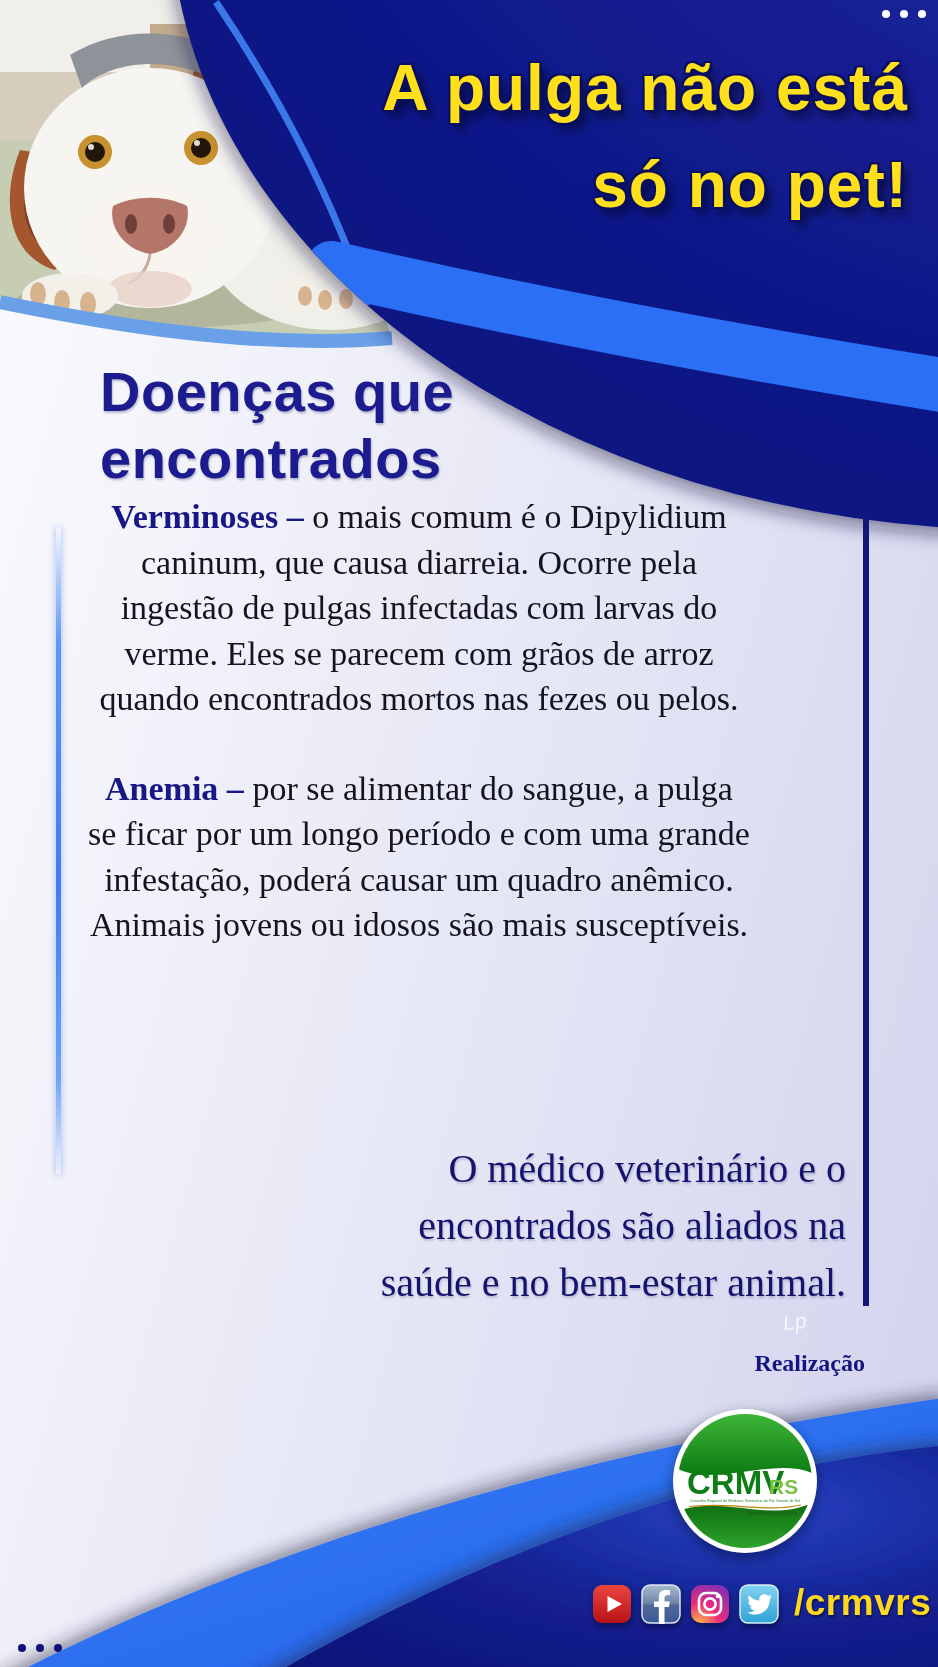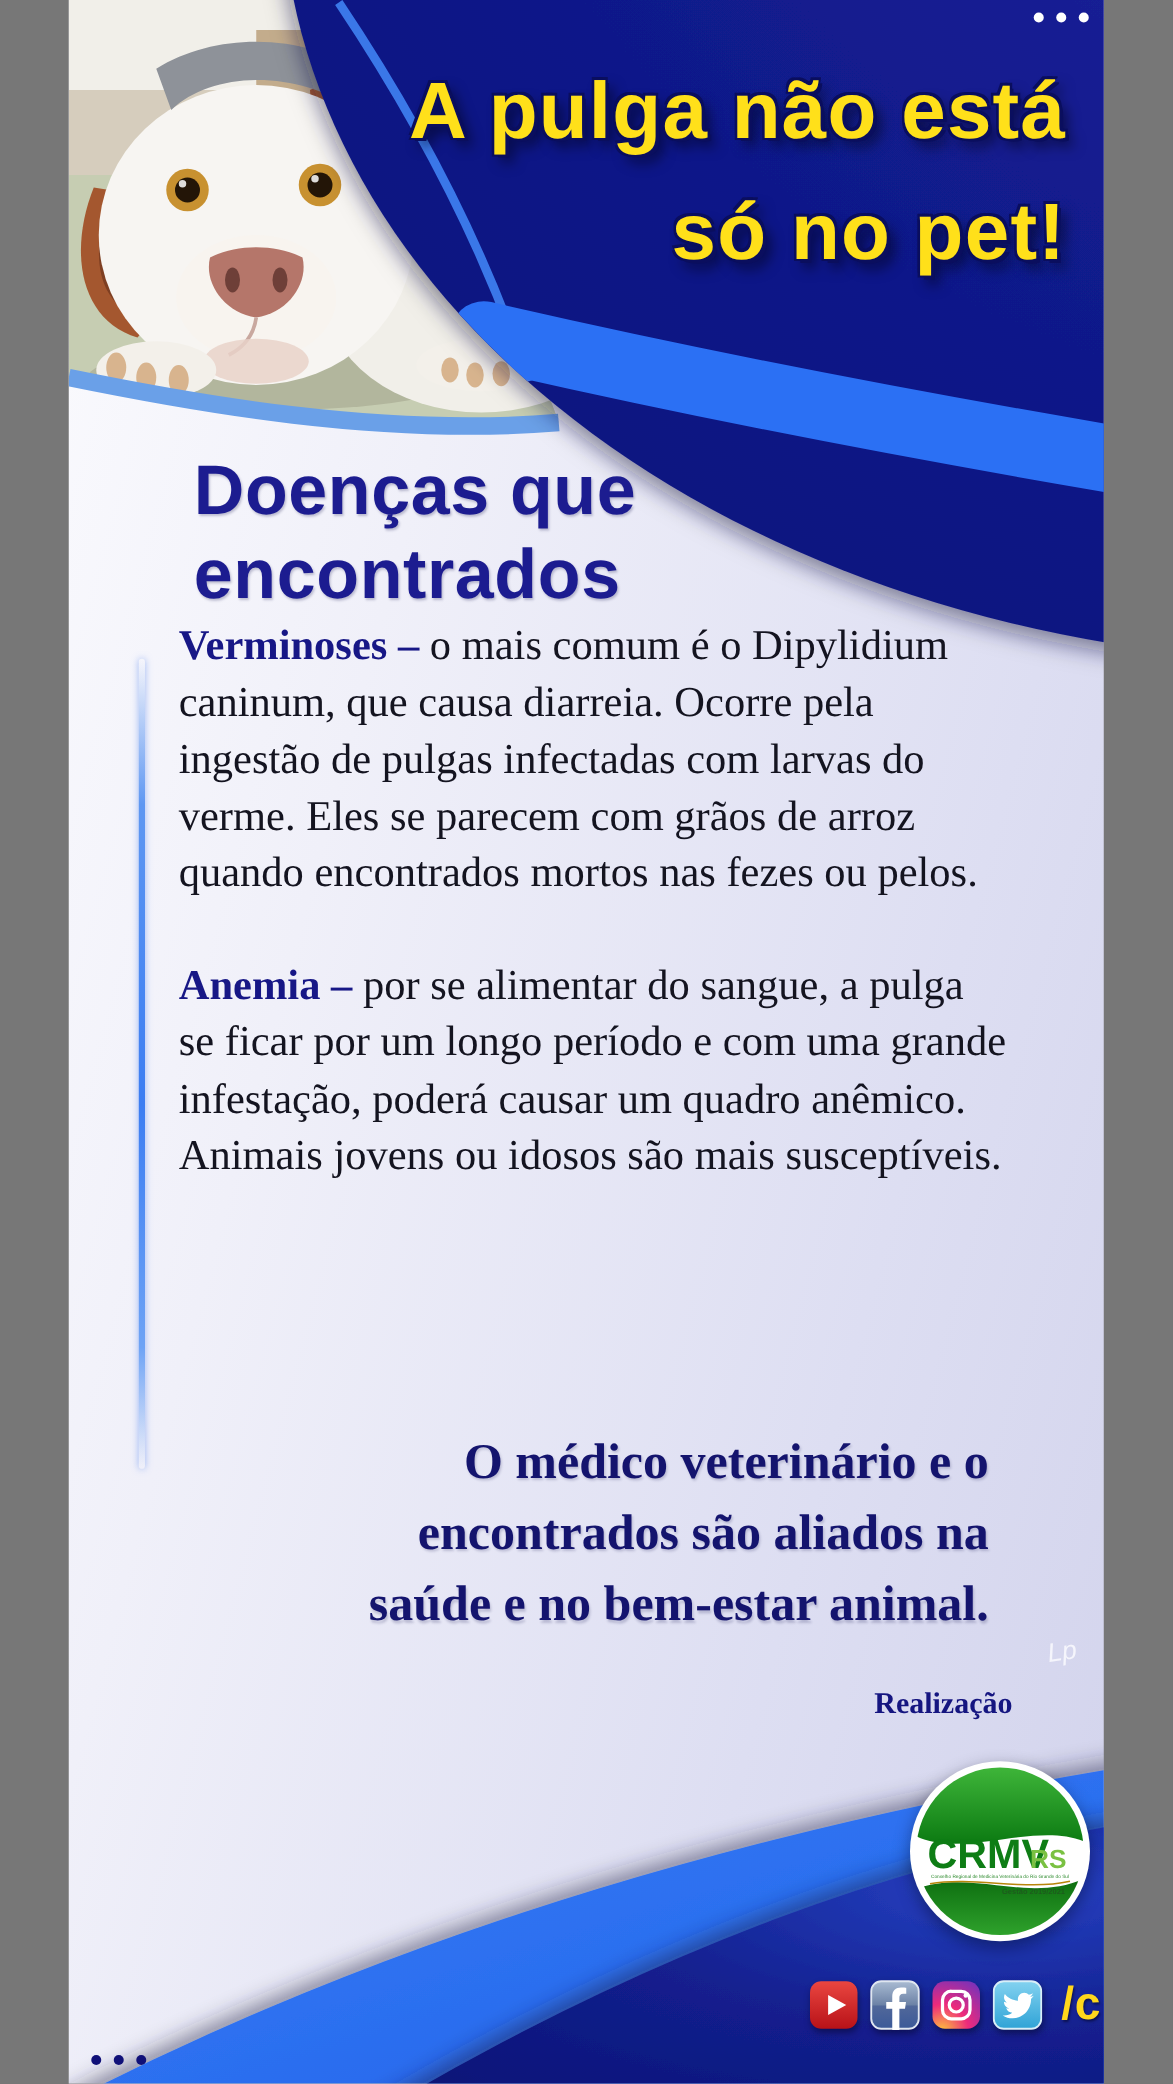--- a/index.html
+++ b/index.html
@@ -1,17 +1,17 @@
 <!DOCTYPE html>
 <html><head>
 <meta charset="utf-8">
 <style>
   html,body{margin:0;padding:0;background:#777;}
   .poster{
-    position:relative;width:828px;height:1667px;overflow:hidden;margin:0 auto;
+    position:relative;width:938px;height:1667px;overflow:hidden;margin:0 auto;
     background:linear-gradient(105deg,#fbfbfe 0%,#f0f0f9 30%,#dddef2 72%,#d2d3ec 100%);
     font-family:"Liberation Sans",sans-serif;
   }
   .abs{position:absolute;}
   svg{display:block;}
 
   
   .header-svg{left:0;top:0;z-index:1;}
   .title{
     right:30px;top:40px;width:620px;z-index:4;text-align:right;
@@ -36,25 +36,25 @@
     background:linear-gradient(180deg,rgba(130,175,250,0) 0%,#5e97f2 18%,#3c7df2 55%,#6ea3f5 85%,rgba(130,175,250,0) 100%);
     box-shadow:0 0 6px rgba(80,130,240,.55);
   }
   .rule-right{
     left:863px;top:518px;width:6px;height:788px;z-index:3;background:#15157a;
   }
   .bodytext{
     left:88px;top:494px;width:662px;z-index:4;
     font-family:"Liberation Serif",serif;font-size:34px;line-height:45.5px;color:#141420;
   }
-  .bodytext p{margin:0 0 44px 0;}
+  .bodytext p{margin:0 0 44px 0;text-align:center;}
   .lead{font-weight:bold;color:#171786;}
   .statement{
     right:92px;top:1140px;width:700px;z-index:4;text-align:right;
-    font-family:"Liberation Serif",serif;font-weight:bold;font-size:40px;line-height:57px;color:#14146e;
+    font-family:"Liberation Serif",serif;font-weight:normal;font-size:40px;line-height:57px;color:#14146e;
     text-shadow:1px 2px 2px rgba(20,20,80,.2);
   }
 
   
   .footer-svg{left:0;bottom:0;z-index:2;}
   .realization{
     right:73px;top:1350px;z-index:5;font-family:"Liberation Serif",serif;
     font-weight:bold;font-size:24px;color:#151580;
   }
   .watermark{

